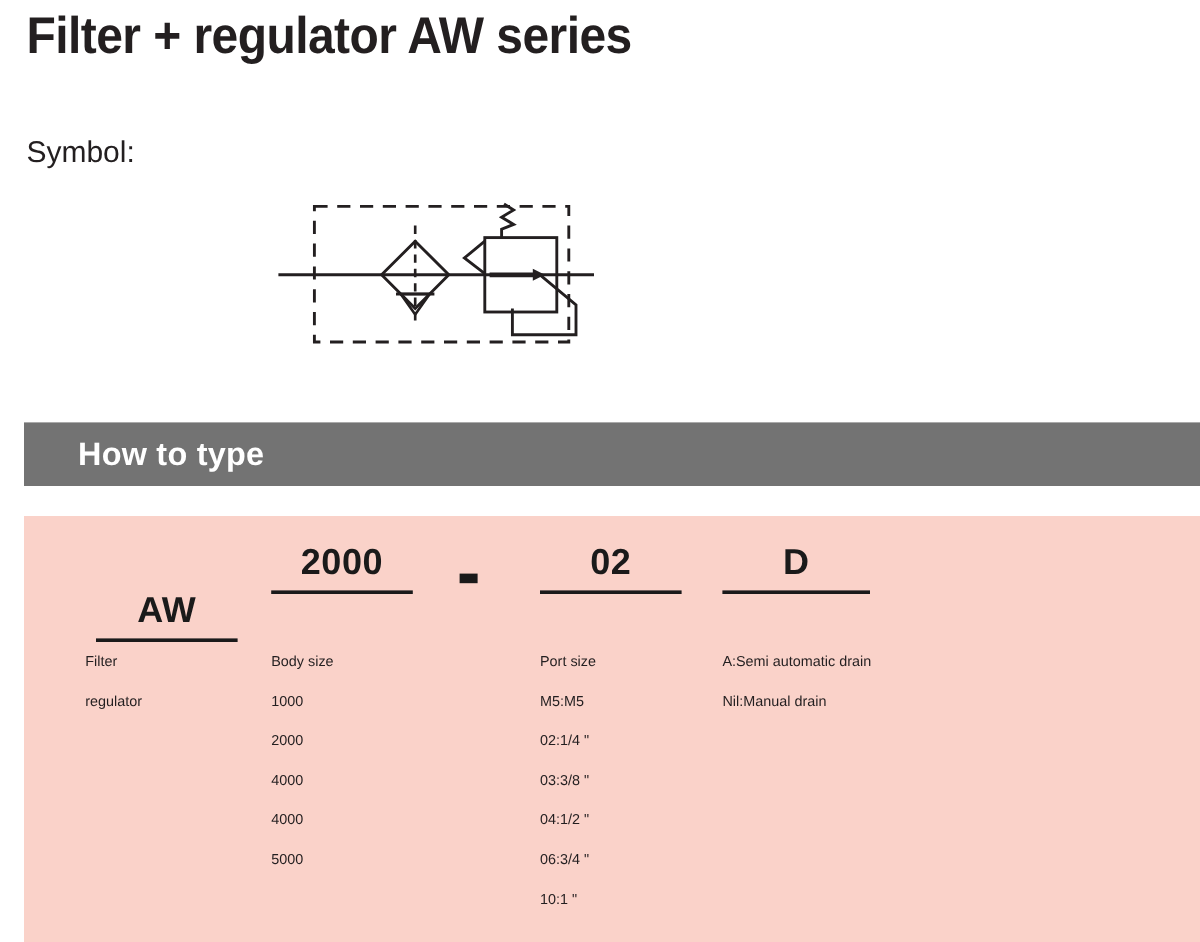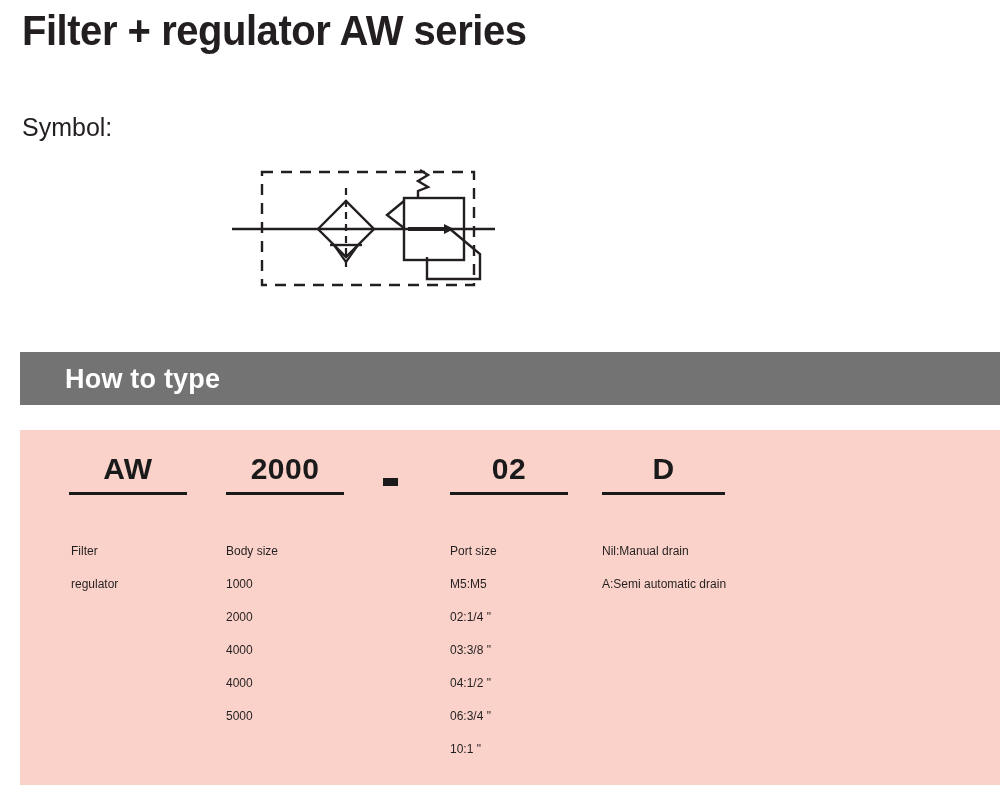--- a/index.html
+++ b/index.html
@@ -172,21 +172,21 @@
   </svg>
 </div>
 
 <div class="section-band">
   <span class="section-band-title">How to type</span>
 </div>
 
 <div class="order-panel">
 
   <div class="code-row">
-    <div class="code-cell" style="left: 49px; width: 118px;">
+    <div class="code-cell" style="left: 60px; width: 118px; margin-top: 40px;">
       <span class="code-text">AW</span>
       <span class="code-rule"></span>
     </div>
     <div class="code-cell" style="left: 206px; width: 118px;">
       <span class="code-text">2000</span>
       <span class="code-rule"></span>
     </div>
     <div class="code-dash"></div>
     <div class="code-cell" style="left: 430px; width: 118px;">
       <span class="code-text">02</span>
@@ -216,17 +216,17 @@
     <span class="desc-line">Port size</span>
     <span class="desc-line">M5:M5</span>
     <span class="desc-line">02:1/4 "</span>
     <span class="desc-line">03:3/8 "</span>
     <span class="desc-line">04:1/2 "</span>
     <span class="desc-line">06:3/4 "</span>
     <span class="desc-line">10:1 "</span>
   </div>
 
   <div class="desc-col col-4">
+    <span class="desc-line">A:Semi automatic drain</span>
     <span class="desc-line">Nil:Manual drain</span>
-    <span class="desc-line">A:Semi automatic drain</span>
   </div>
 
 </div>
 
 </body></html>

